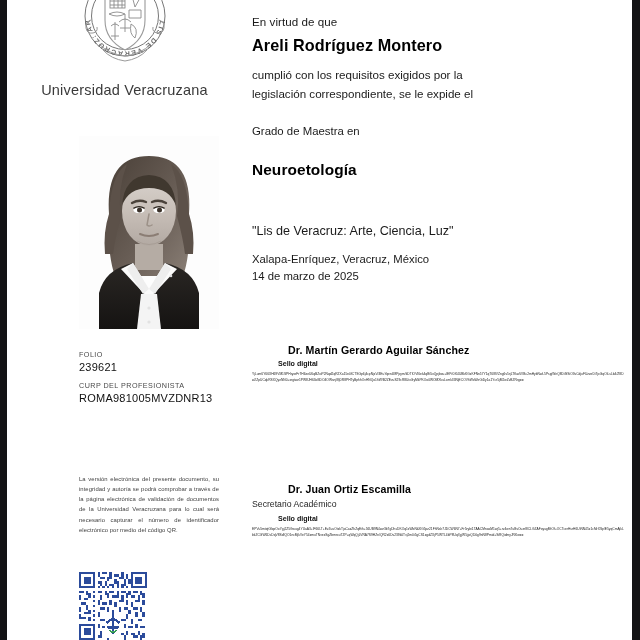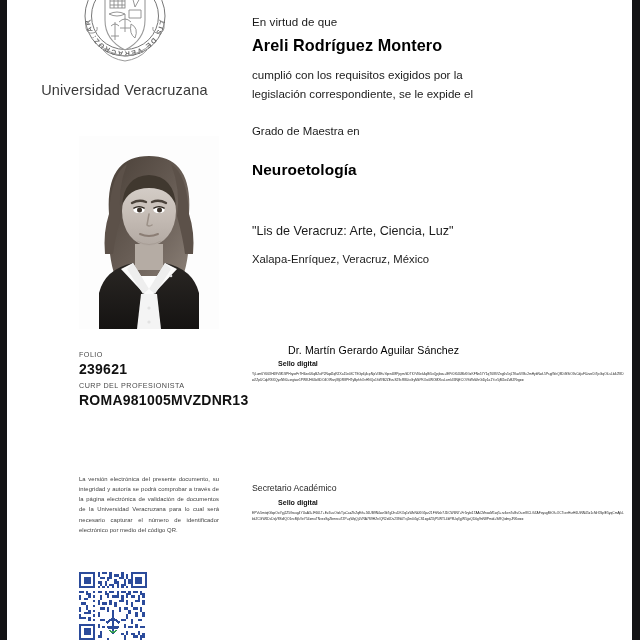--- a/index.html
+++ b/index.html
@@ -87,24 +87,24 @@
 
   .meta-block { position: absolute; left: 72px; }
   .meta-label {
     font-size: 7.2px;
     letter-spacing: .45px;
     color: #4a4a4a;
     font-weight: 400;
     margin-bottom: 2px;
   }
   .meta-value {
-    font-size: 14px;
+    font-size: 11px;
     letter-spacing: .25px;
     color: #111111;
-    font-weight: bold;
+    font-weight: normal;
   }
   #folio-block { top: 350px; }
   #curp-block  { top: 381px; }
 
   #legal-note {
     position: absolute;
     left: 72px;
     top: 474px;
     width: 140px;
     font-size: 5.9px;
@@ -184,21 +184,21 @@
   #l-motto      { top: 224px; }
   #l-place      { top: 251px; }
 
   
   .sig-block { position: absolute; left: 10px; width: 375px; }
   #sig-1 { top: 344px; }
   #sig-2 { top: 483px; }
 
   .sig-name {
     font-size: 10.6px;
-    font-weight: normal;
+    font-weight: bold;
     color: #000000;
     letter-spacing: .1px;
     margin-bottom: 4px;
     padding-left: 36px;
   }
   .sig-role {
     font-size: 8.7px;
     color: #262626;
     font-weight: 400;
     margin-bottom: 6px;
@@ -509,29 +509,31 @@
       <div class="rc-line t-name" id="l-student">Areli Rodríguez Montero</div>
 
       <div class="rc-line t-degree-pre" id="l-degreepre">Grado de Maestra en</div>
 
       <div class="rc-line t-degree" id="l-degree">Neuroetología</div>
 
       <div class="rc-line t-motto" id="l-motto">"Lis de Veracruz: Arte, Ciencia, Luz"</div>
 
       <div class="rc-line t-place" id="l-place">
         <div>Xalapa-Enríquez, Veracruz, México</div>
+        <div>14 de marzo de 2025</div>
       </div>
 
       <div class="sig-block" id="sig-1">
         <div class="sig-name">Dr. Martín Gerardo Aguilar Sánchez</div>
         <div class="sig-seal-label">Sello digital</div>
         <div class="sig-seal-text">YjLum6Y66XH69VM1SPHryorFr7H6zeU6qBZxiP2Nqd2qRZXa15n0fCTSGp6j4cpNjxV/4EuYqen4I8Ppym/kDTIOVI6ek4qBt5xQpjbou+lEPrDK4UBkKGzKFNn57Y1qT6l8VZng6v5rjLTfkw5VBc2mHybNwL5PspjWeQ8Di9iSiO3vCdjuFUzzeDi7jxGqOiLsLb4/Z8Dw2ZpUCqkRSXQyeNN0+xrgtwz1PW8JH63oBDO4OWsnjl8jDR8PHTyBphhOvHNQo1hW/B2ZEvuS29cR8UixGyMkPKOo0WOMXkuLcmk33NjECOVhWoWeGiDy1a1Ycr5jM2wZvBZRrg==</div>
       </div>
 
       <div class="sig-block" id="sig-2">
+        <div class="sig-name">Dr. Juan Ortiz Escamilla</div>
         <div class="sig-role">Secretario Académico</div>
         <div class="sig-seal-label">Sello digital</div>
         <div class="sig-seal-text">EPVu5mtqtGlqxOoYgj2Z5Gwug4YUaA3+lF66LT+EvZuuOtzkTjaCazZhZqEih+56UB9N4wz3b7gDhsDKOq1xWbN&amp;KG5pz21FhNslr7JDCW6N7+Fr5rybi1TAACMnoaM1wj5+rv4wn7uBvOuzr8lCLGZAFoyugMtOf+OCTcerHsrH6UiNN45z1cMrXSp/E5yqCmAjkLbkZCGW6DcDqV8SdIQO1ncMjkVeY54zmuTNvexSgZbmrxuTZP+qWqQjLVRA7S9HZn/QR2x6Dv239k0Tvj2m0i5gCS1zgdZXjP5WTL4bP8Uq7gjW5jjoQD0g9nN8Pmid+SiRQidmyJRKw==</div>
       </div>
     </div>
 
   </div>
 </div>
 
 </body></html>

